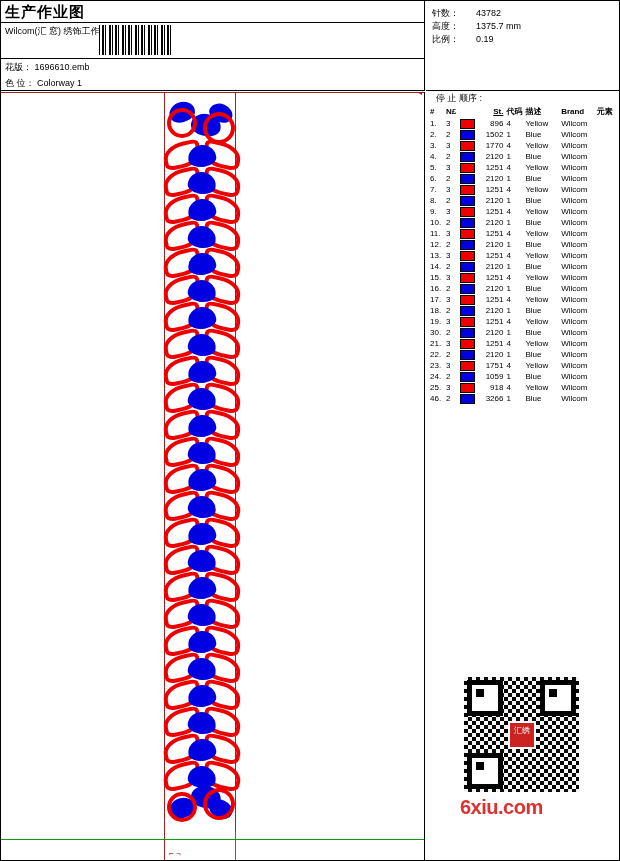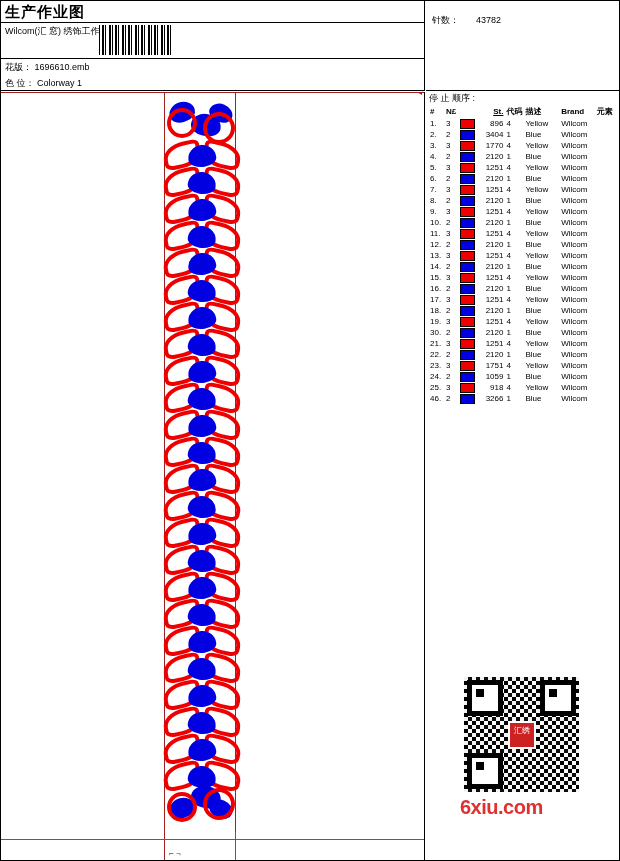--- a/index.html
+++ b/index.html
@@ -85,21 +85,21 @@
   }
 
   
   .hdr-right {
     position: absolute;
     left: 425px; top: 0;
     width: 194px;
     height: 90px;
     box-sizing: border-box;
     border-bottom: 1px solid #000000;
-    padding: 13px 0 0 6px;
+    padding: 6px 0 0 6px;
   }
   .spec-line {
     display: flex;
     font-size: 9px;
     line-height: 13px;
     height: 13px;
   }
   .spec-line .k { width: 44px; }
   .spec-line .v { }
 
@@ -227,21 +227,21 @@
   
   .seq-wrap {
     position: absolute;
     left: 425px; top: 91px;
     width: 194px;
     height: 769px;
     overflow: hidden;
   }
   .seq-title {
     position: absolute;
-    left: 3px; top: 0px;
+    left: 10px; top: 0px;
     font-size: 9px;
   }
   .seq-table {
     position: absolute;
     left: 3px; top: 14px;
     border-collapse: collapse;
     font-size: 8px;
   }
   .seq-table th {
     font-size: 8px;
@@ -356,20 +356,28 @@
     <div class="hdr-color">
       <span>色 位：</span>
       <span>Colorway 1</span>
     </div>
   </div>
 
   <div class="hdr-right">
     <div class="spec-line">
       <span class="k">针数：</span>
       <span class="v">43782</span>
+    </div>
+    <div class="spec-line">
+      <span class="k">高度：</span>
+      <span class="v">1375.7 mm</span>
+    </div>
+    <div class="spec-line">
+      <span class="k">比例：</span>
+      <span class="v">0.19</span>
     </div>
   </div>
 
   <div class="canvas">
     <div class="guide-h-red"></div>
     <div class="arrow-left"></div>
     <div class="guide-v-red"></div>
     <div class="guide-v-red2"></div>
     <div class="guide-h-green"></div>
     <div class="guide-v-green"></div>
@@ -537,21 +545,21 @@
             <td class="c-st">896</td>
             <td class="c-code">4</td>
             <td class="c-desc">Yellow</td>
             <td class="c-brand">Wilcom</td>
             <td class="c-ele"></td>
           </tr>
           <tr>
             <td class="c-idx">2.</td>
             <td class="c-nn">2</td>
             <td class="c-sw"><span class="chip" style="background: rgb(0, 0, 224);"></span></td>
-            <td class="c-st">3404</td>
+            <td class="c-st">1502</td>
             <td class="c-code">1</td>
             <td class="c-desc">Blue</td>
             <td class="c-brand">Wilcom</td>
             <td class="c-ele"></td>
           </tr>
           <tr>
             <td class="c-idx">3.</td>
             <td class="c-nn">3</td>
             <td class="c-sw"><span class="chip" style="background: rgb(238, 0, 0);"></span></td>
             <td class="c-st">1770</td>

